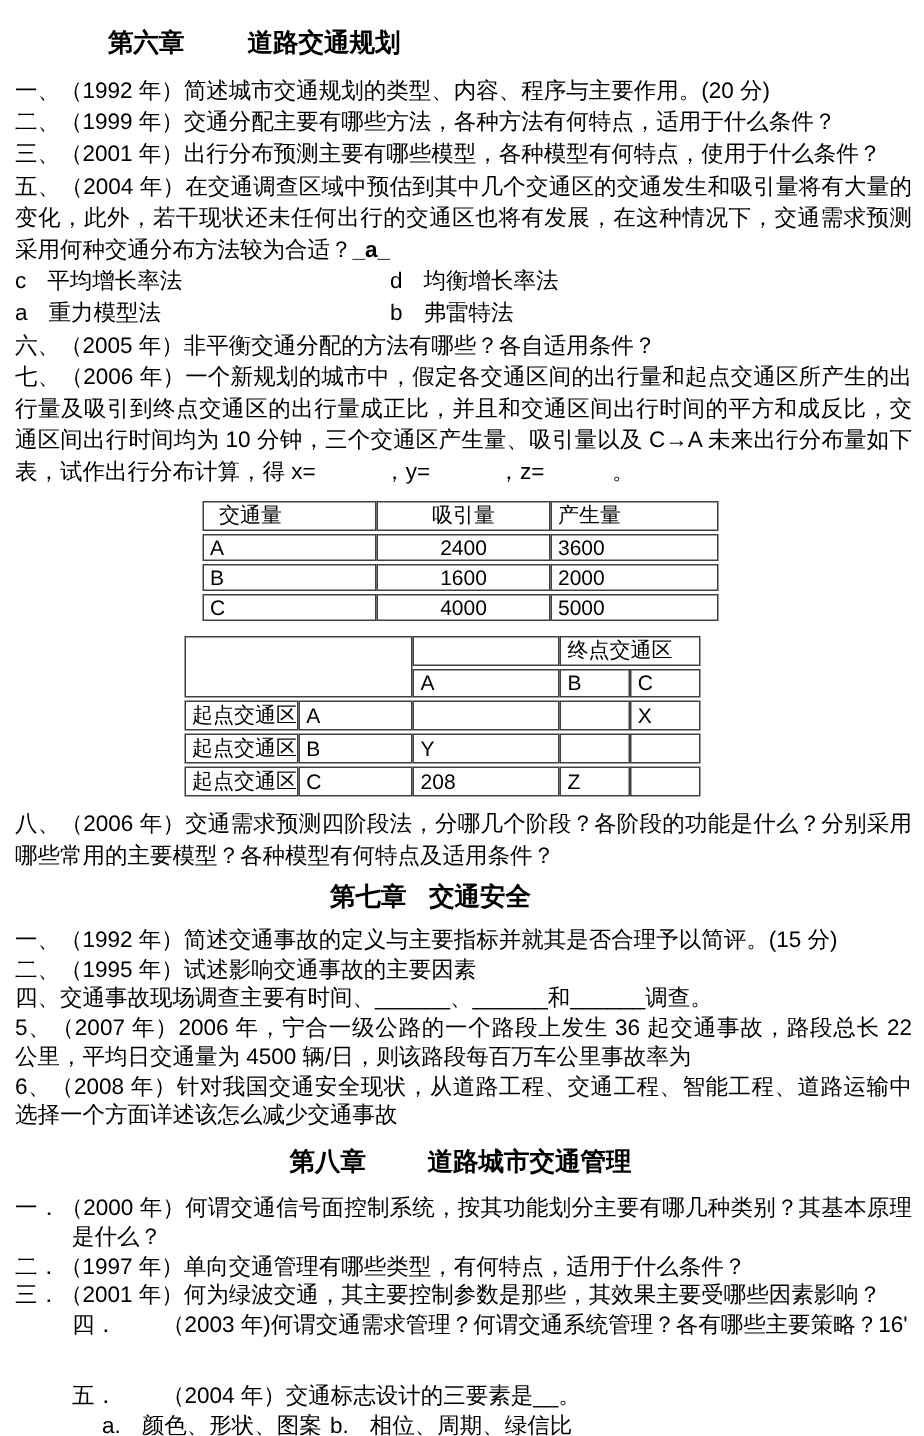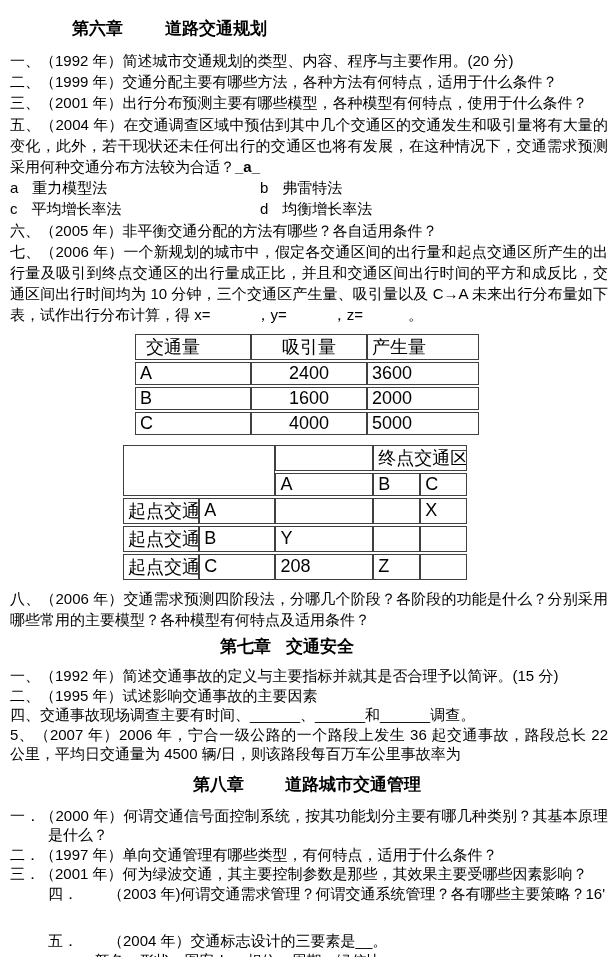--- a/index.html
+++ b/index.html
@@ -46,21 +46,21 @@
   .g152{width:152px;}
   .opts-ab8{padding-left:58px;}
   
   .hang{padding-left:38px;text-indent:-38px;}
   .ind{padding-left:38px;}
   .mt-gap{margin-top:28px !important;}
   
   table{
     border-collapse:separate;
     border-spacing:0 2px;
-    font-size:18px;
+    font-size:14px;
     color:#000;
     table-layout:fixed;
   }
   td{
     border:1px solid #404040;
     padding:0 4px;
     height:16px;
     overflow:hidden;
     white-space:nowrap;
     vertical-align:middle;
@@ -85,22 +85,22 @@
 <div class="page">
 
   <div class="s1">
     <h1 class="chapter-heading h6"><span class="num">第六章</span><span>道路交通规划</span></h1>
 
     <p class="line">一、（1992 年）简述城市交通规划的类型、内容、程序与主要作用。(20 分)</p>
     <p class="line">二、（1999 年）交通分配主要有哪些方法，各种方法有何特点，适用于什么条件？</p>
     <p class="line">三、（2001 年）出行分布预测主要有哪些模型，各种模型有何特点，使用于什么条件？</p>
     <p class="line"><span>五、（2004 年）在交通调查区域中预估到其中几个交通区的交通发生和吸引量将有大量的变化，此外，若干现状还未任何出行的交通区也将有发展，在这种情况下，交通需求预测采用何种交通分布方法较为合适？</span><span class="blank-answer">_a_</span></p>
 
+    <p class="opts"><span class="optgroup g250"><span class="optlabel">c</span><span>平均增长率法</span></span><span class="optgroup"><span class="optlabel">d</span><span>均衡增长率法</span></span></p>
     <p class="opts"><span class="optgroup g250"><span class="optlabel">a</span><span>重力模型法</span></span><span class="optgroup"><span class="optlabel">b</span><span>弗雷特法</span></span></p>
-    <p class="opts"><span class="optgroup g250"><span class="optlabel">c</span><span>平均增长率法</span></span><span class="optgroup"><span class="optlabel">d</span><span>均衡增长率法</span></span></p>
 
     <p class="line">六、（2005 年）非平衡交通分配的方法有哪些？各自适用条件？</p>
     <p class="line">七、（2006 年）一个新规划的城市中，假定各交通区间的出行量和起点交通区所产生的出行量及吸引到终点交通区的出行量成正比，并且和交通区间出行时间的平方和成反比，交通区间出行时间均为 10 分钟，三个交通区产生量、吸引量以及 C→A 未来出行分布量如下表，试作出行分布计算，得 x=　　　，y=　　　，z=　　　。</p>
 
     <table class="t1">
       <tbody>
           <tr>
         <td class="c1 hdr1">交通量</td>
         <td class="c2">吸引量</td>
         <td class="c3">产生量</td>
@@ -162,20 +162,21 @@
     <p class="line">八、（2006 年）交通需求预测四阶段法，分哪几个阶段？各阶段的功能是什么？分别采用哪些常用的主要模型？各种模型有何特点及适用条件？</p>
   </div>
 
   <div class="s2">
     <h1 class="chapter-heading h7"><span class="num">第七章</span><span>交通安全</span></h1>
 
     <p class="line">一、（1992 年）简述交通事故的定义与主要指标并就其是否合理予以简评。(15 分)</p>
     <p class="line">二、（1995 年）试述影响交通事故的主要因素</p>
     <p class="line">四、交通事故现场调查主要有时间、______、______和______调查。</p>
     <p class="line">5、（2007 年）2006 年，宁合一级公路的一个路段上发生 36 起交通事故，路段总长 22 公里，平均日交通量为 4500 辆/日，则该路段每百万车公里事故率为</p>
+    <p class="line">6、（2008 年）针对我国交通安全现状，从道路工程、交通工程、智能工程、道路运输中选择一个方面详述该怎么减少交通事故</p>
   </div>
 
   <div class="s3">
     <h1 class="chapter-heading h8"><span class="num">第八章</span><span>道路城市交通管理</span></h1>
 
     <p class="line hang">一．（2000 年）何谓交通信号面控制系统，按其功能划分主要有哪几种类别？其基本原理是什么？</p>
     <p class="line">二．（1997 年）单向交通管理有哪些类型，有何特点，适用于什么条件？</p>
     <p class="line">三．（2001 年）何为绿波交通，其主要控制参数是那些，其效果主要受哪些因素影响？</p>
     <p class="line ind">四．　　（2003 年)何谓交通需求管理？何谓交通系统管理？各有哪些主要策略？16'</p>
 

